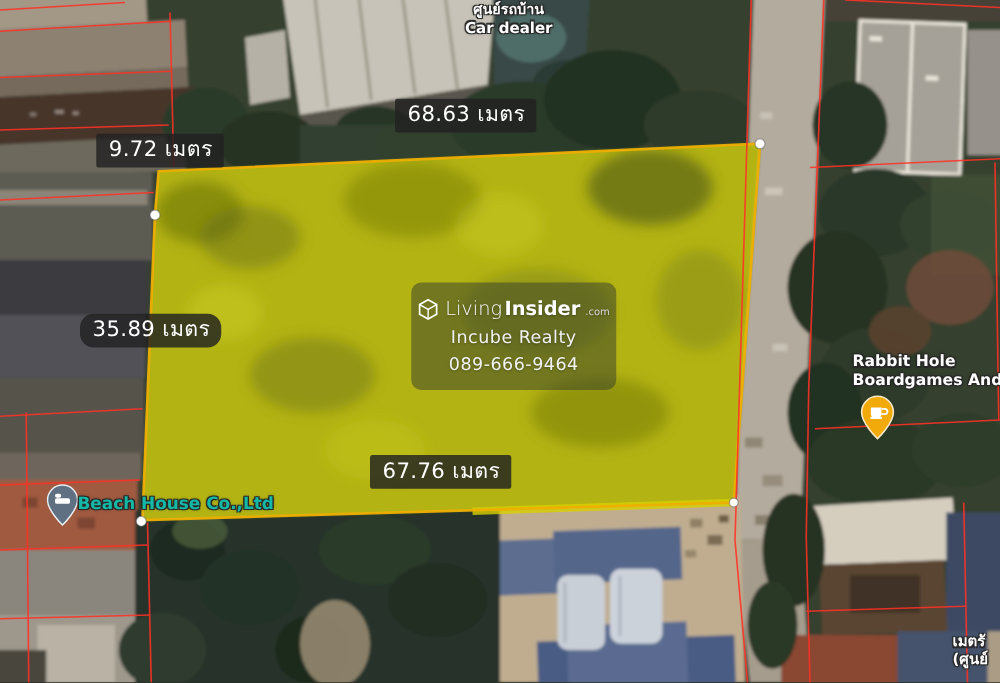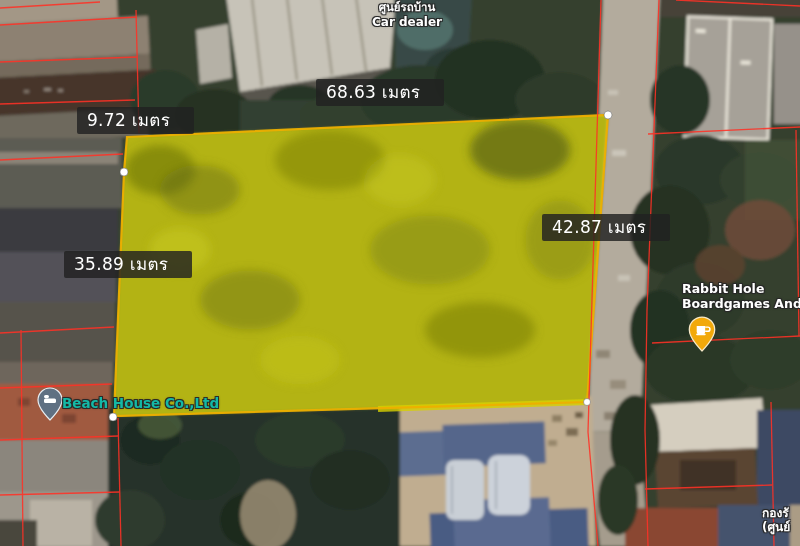--- a/index.html
+++ b/index.html
@@ -6,21 +6,21 @@
   .stage{
     position:relative;width:800px;height:546px;overflow:hidden;
     font-family:"DejaVu Sans","Liberation Sans",sans-serif;
     background:#35402e;user-select:none;
   }
   .stage svg.bgsvg{position:absolute;left:0;top:0;}
 
   
   .dim{
     position:absolute;background:rgba(33,33,33,0.82);color:#ffffff;
-    font-size:17px;letter-spacing:.3px;padding:3px 24px 4px 10px;border-radius:2px;
+    font-size:17px;letter-spacing:.3px;padding:3px 9px 4px 10px;border-radius:2px;
     white-space:nowrap;line-height:1.2;
   }
 
   
   .watermark{
     position:absolute;left:329px;top:226px;width:164px;height:86px;
     background:rgba(46,56,46,0.48);border-radius:8px;color:#f5f5f5;
     display:flex;flex-direction:column;align-items:center;justify-content:center;
     text-shadow:0 1px 2px rgba(0,0,0,.35);
   }
@@ -227,23 +227,37 @@
     <g fill="#ffffff" stroke="rgba(90,90,90,.5)" stroke-width="1">
       <circle cx="608" cy="115" r="4"></circle>
       <circle cx="124" cy="172" r="4"></circle>
       <circle cx="113" cy="417" r="4"></circle>
       <circle cx="587" cy="402" r="3.5"></circle>
     </g>
   </svg>
 
   <div class="dim" style="left:316px;top:79px;">68.63 เมตร</div>
   <div class="dim" style="left:77px;top:107px;">9.72 เมตร</div>
-  <div class="dim" style="left:64px;top:251px;">35.89 เมตร</div>
-  <div class="dim" style="left:542px;top:214px;">42.87 เมตร</div>
-
+  <div class="dim" style="left:64px;top:251px;border-radius:11px;">35.89 เมตร</div>
+  <div class="dim" style="left:296px;top:364px;">67.76 เมตร</div>
+
+  <div class="watermark">
+    <div class="wm-brand">
+      <svg width="17" height="17" viewBox="0 0 20 20">
+        <polygon points="10,1 18,5.5 18,14.5 10,19 2,14.5 2,5.5" fill="none" stroke="#ffffff" stroke-width="1.6"></polygon>
+        <polyline points="2,5.5 10,10 18,5.5" fill="none" stroke="#ffffff" stroke-width="1.3"></polyline>
+        <line x1="10" y1="10" x2="10" y2="19" stroke="#ffffff" stroke-width="1.3"></line>
+      </svg>
+      <span class="wm-living">Living</span>
+      <span class="wm-insider">Insider</span>
+      <span class="wm-com">.com</span>
+    </div>
+    <div class="wm-line">Incube Realty</div>
+    <div class="wm-line">089-666-9464</div>
+  </div>
 
   <div class="maplabel lbl-cardealer">
     <div class="l1">ศูนย์รถบ้าน</div>
     <div class="l2">Car dealer</div>
   </div>
 
   <svg class="pin" style="left:37px;top:387px;" width="26" height="34" viewBox="0 0 26 34">
     <path d="M13,1 C6.4,1 1,6.4 1,13 c0,8.5 12,20 12,20 s12,-11.5 12,-20 C25,6.4 19.6,1 13,1 Z" fill="#5f7082" stroke="#e8eef2" stroke-width="1.2"></path>
     <rect x="7" y="11.5" width="12" height="4.5" rx="1.5" fill="#ffffff"></rect>
     <rect x="7" y="8" width="5" height="3.2" rx="1.6" fill="#ffffff"></rect>
@@ -255,17 +269,17 @@
     <div>Boardgames And C</div>
   </div>
   <svg class="pin" style="left:688px;top:316px;" width="28" height="36" viewBox="0 0 26 34">
     <path d="M13,1 C6.4,1 1,6.4 1,13 c0,8.5 12,20 12,20 s12,-11.5 12,-20 C25,6.4 19.6,1 13,1 Z" fill="#f2a90a" stroke="#f7e9c8" stroke-width="1.2"></path>
     <path d="M8,9.5 h8 v5 a4,3.5 0 0 1 -8,0 Z" fill="#ffffff"></path>
     <path d="M16,10.5 h2.5 a2,2 0 0 1 0,4 h-2.5" fill="none" stroke="#ffffff" stroke-width="1.4"></path>
     <rect x="7.5" y="16.5" width="9" height="1.6" rx="0.8" fill="#ffffff"></rect>
   </svg>
 
   <div class="maplabel lbl-thai-br">
-    <div>กองรั</div>
+    <div>เมตรั</div>
     <div>(ศูนย์</div>
   </div>
 
 </div>
 
 </body></html>

